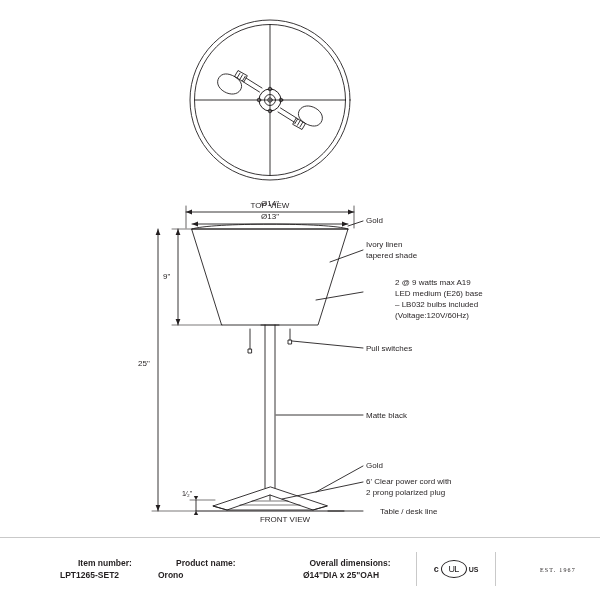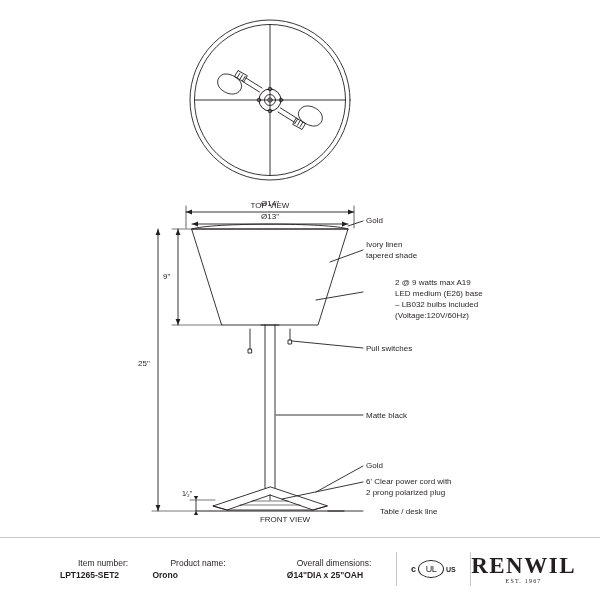--- a/index.html
+++ b/index.html
@@ -18,21 +18,21 @@
   .footer{
     position:absolute;left:0;right:0;bottom:0;height:62px;
     border-top:1px solid #c9c9c9;
     background:#fff;
   }
   .footer-inner{
     position:absolute;left:60px;right:18px;top:0;bottom:0;
     display:flex;align-items:center;
   }
   .fcell{font-size:8.5px;line-height:12px;color:#231f20;}
-  .fcell .flabel{font-weight:normal;padding-left:18px;}
+  .fcell .flabel{font-weight:bold;padding-left:18px;}
   .fcell .fval{font-weight:bold;}
   .c-item{width:98px;}
   .c-prod{width:108px;}
   .c-dims{width:150px;text-align:left;}
   .c-dims .flabel{display:block;text-align:center;}
   .c-dims .fval{display:block;text-align:center;}
   .c-item .flabel,.c-item .fval,
   .c-prod .flabel,.c-prod .fval{display:block;}
   .divider{
     width:1px;align-self:stretch;margin:14px 0;background:#c9c9c9;
@@ -223,20 +223,19 @@
       <div class="c-marks">
         <span class="ul-mark">
           <span class="ul-c">c</span>
           <span class="ul-circle">UL</span>
           <span class="ul-us">US</span>
         </span>
       </div>
       <div class="divider"></div>
       <div class="c-logo">
         <div>
-          <div class="logo">RENWIL</div>
           <div class="logo-sub">EST. 1967</div>
         </div>
       </div>
     </div>
   </div>
 
 </div>
 
 </body></html>

